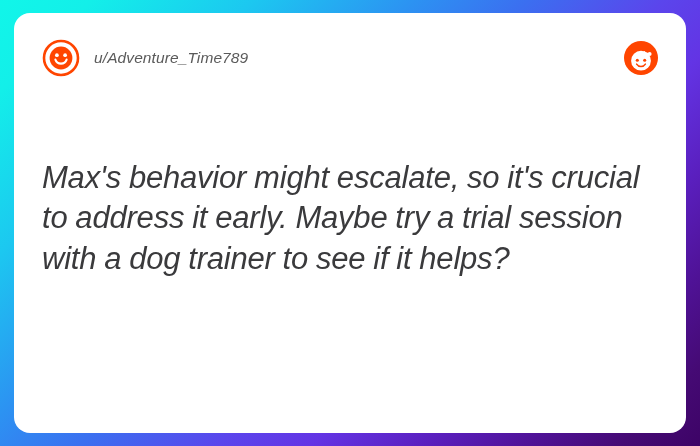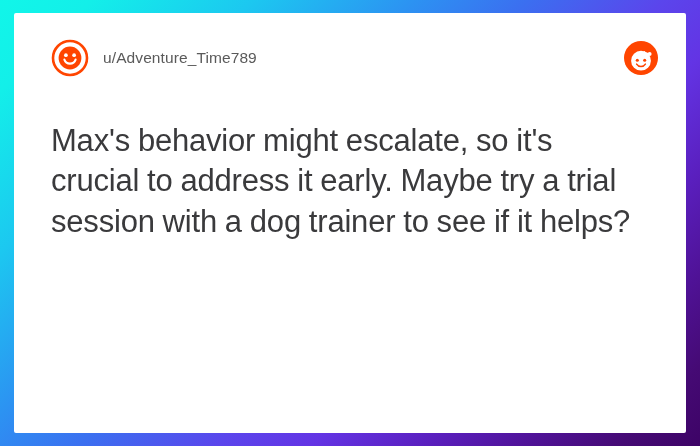--- a/index.html
+++ b/index.html
@@ -32,24 +32,25 @@
         #450A74 93%,
         #3D0366 100%);
     padding: 13px 14px 13px 14px;
   }
 
   .card {
     position: relative;
     width: 100%;
     height: 100%;
     background: #FFFFFF;
-    border-radius: 2px;
+    border-radius: 16px;
     box-sizing: border-box;
-    padding: 22px 26px 26px 37px;
+    padding: 22px 26px 26px 28px;
     overflow: hidden;
+    font-style: italic;
   }
 
   .card-header {
     display: flex;
     align-items: center;
     height: 46px;
     position: relative;
   }
 
   .avatar {
@@ -72,21 +73,21 @@
     position: absolute;
     right: 2px;
     top: 50%;
     transform: translateY(-50%);
     width: 34px;
     height: 34px;
     display: block;
   }
 
   .card-body {
-    margin-top: 40px;
+    margin-top: 77px;
     padding-right: 14px;
   }
 
   .body-text {
     font-size: 31px;
     line-height: 1.30;
     color: #3A3A3C;
     font-weight: 300;
     letter-spacing: -0.2px;
     word-spacing: -0.5px;

